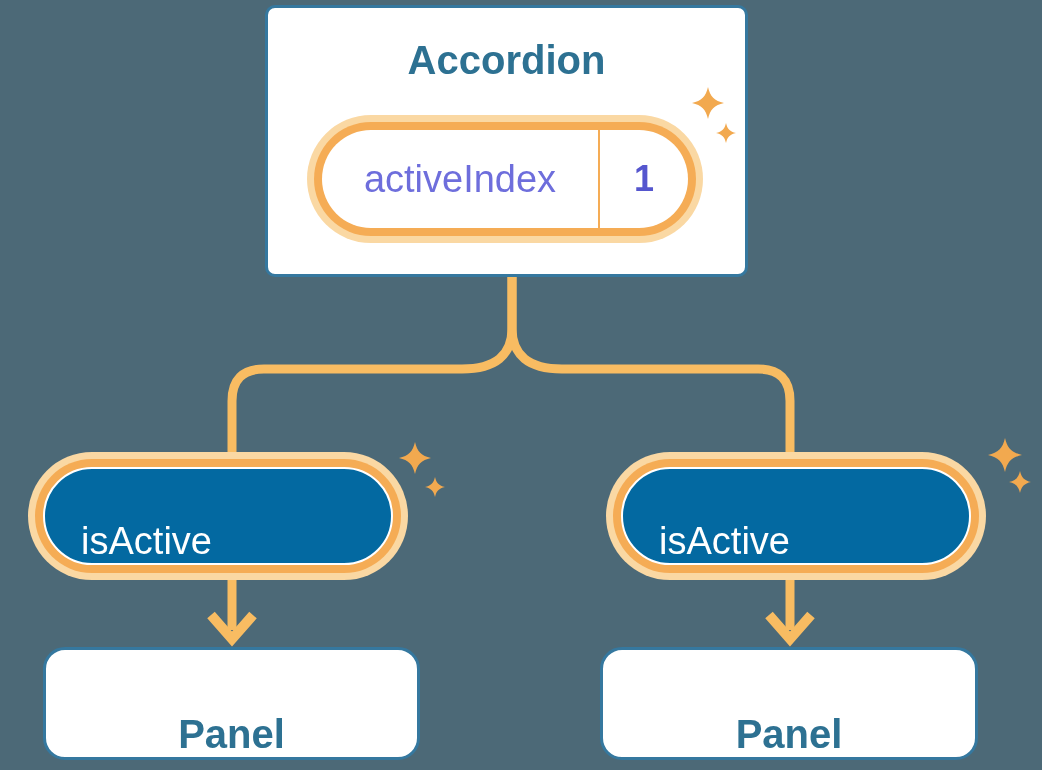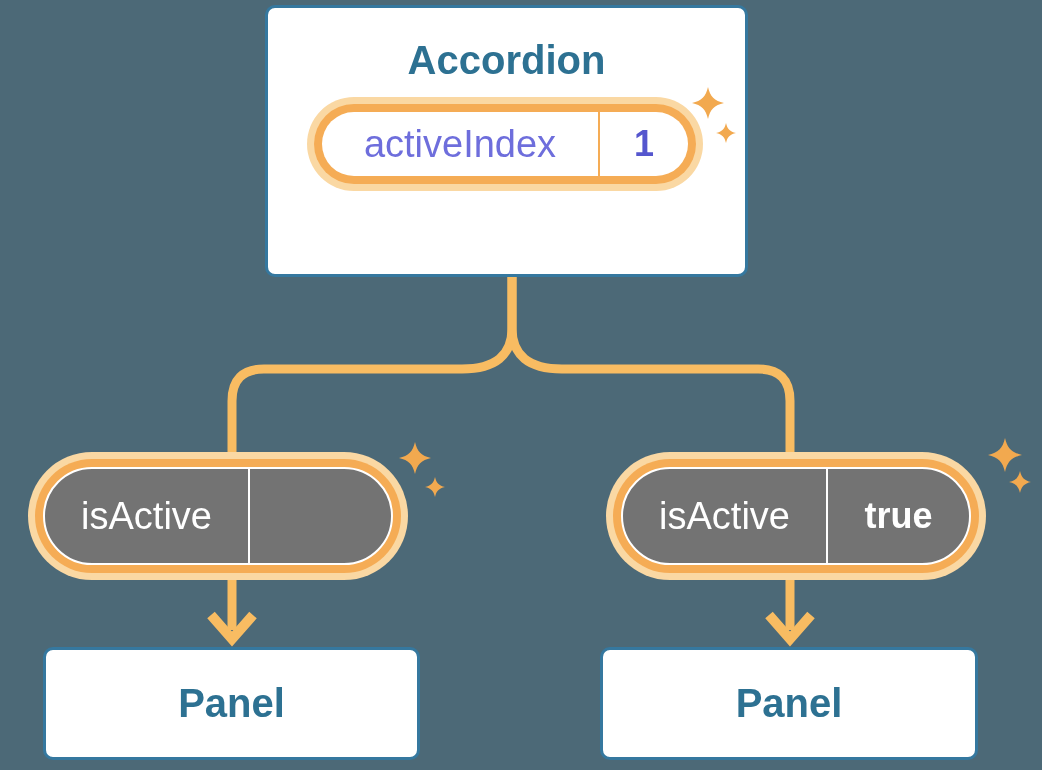--- a/index.html
+++ b/index.html
@@ -21,21 +21,21 @@
   }
   .card-accordion { left: 265px; top: 5px; width: 483px; height: 272px; }
   .card-title {
     position: absolute;
     top: 30px; left: 0; right: 0;
     text-align: center;
     font-size: 40px;
     font-weight: 600;
     color: #2D7192;
   }
-  .card-panel { display: flex; align-items: center; justify-content: center; }
+  .card-panel { display: flex; align-items: flex-end; justify-content: center; border-radius: 22px; }
   .card-panel-left  { left: 43px;  top: 647px; width: 377px; height: 113px; }
   .card-panel-right { left: 600px; top: 647px; width: 378px; height: 113px; }
   .panel-label { font-size: 40px; font-weight: 600; color: #2D7192; }
 
   
   .pill {
     position: absolute;
     background: #FAD8A3;          
     border-radius: 999px;
     padding: 7px;
@@ -50,23 +50,23 @@
   }
   .pill-body {
     display: flex;
     align-items: stretch;
     border-radius: 999px;
     height: 100%;
     box-sizing: border-box;
     overflow: hidden;
   }
   .pill-body-white { background: #ffffff; }
-  .pill-body-purple { background: #737373; border: 2px solid #ffffff; }
+  .pill-body-purple { background: #0369a1; border: 2px solid #ffffff; align-items: flex-end; }
 
-  .pill-state { left: 307px; top: 97px; width: 396px; height: 94px; }
+  .pill-state { left: 307px; top: 115px; width: 396px; height: 128px; }
   .pill-prop-left  { left: 28px;  top: 452px; width: 380px; height: 128px; }
   .pill-prop-right { left: 606px; top: 452px; width: 380px; height: 128px; }
 
   .pill-section {
     display: flex;
     align-items: center;
     justify-content: center;
   }
   .state-name { flex: 1; font-size: 38px; color: #6E6EDC; }
   .state-divider { width: 2px; background: #F5AC55; }
@@ -112,21 +112,20 @@
         <div class="prop-divider"></div>
       </div>
     </div>
   </div>
 
   <div class="pill pill-prop-right">
     <div class="pill-ring">
       <div class="pill-body pill-body-purple">
         <div class="pill-section prop-name">isActive</div>
         <div class="prop-divider"></div>
-        <div class="pill-section prop-value">true</div>
       </div>
     </div>
   </div>
 
   <div class="card card-panel card-panel-left">
     <div class="panel-label">Panel</div>
   </div>
   <div class="card card-panel card-panel-right">
     <div class="panel-label">Panel</div>
   </div>

